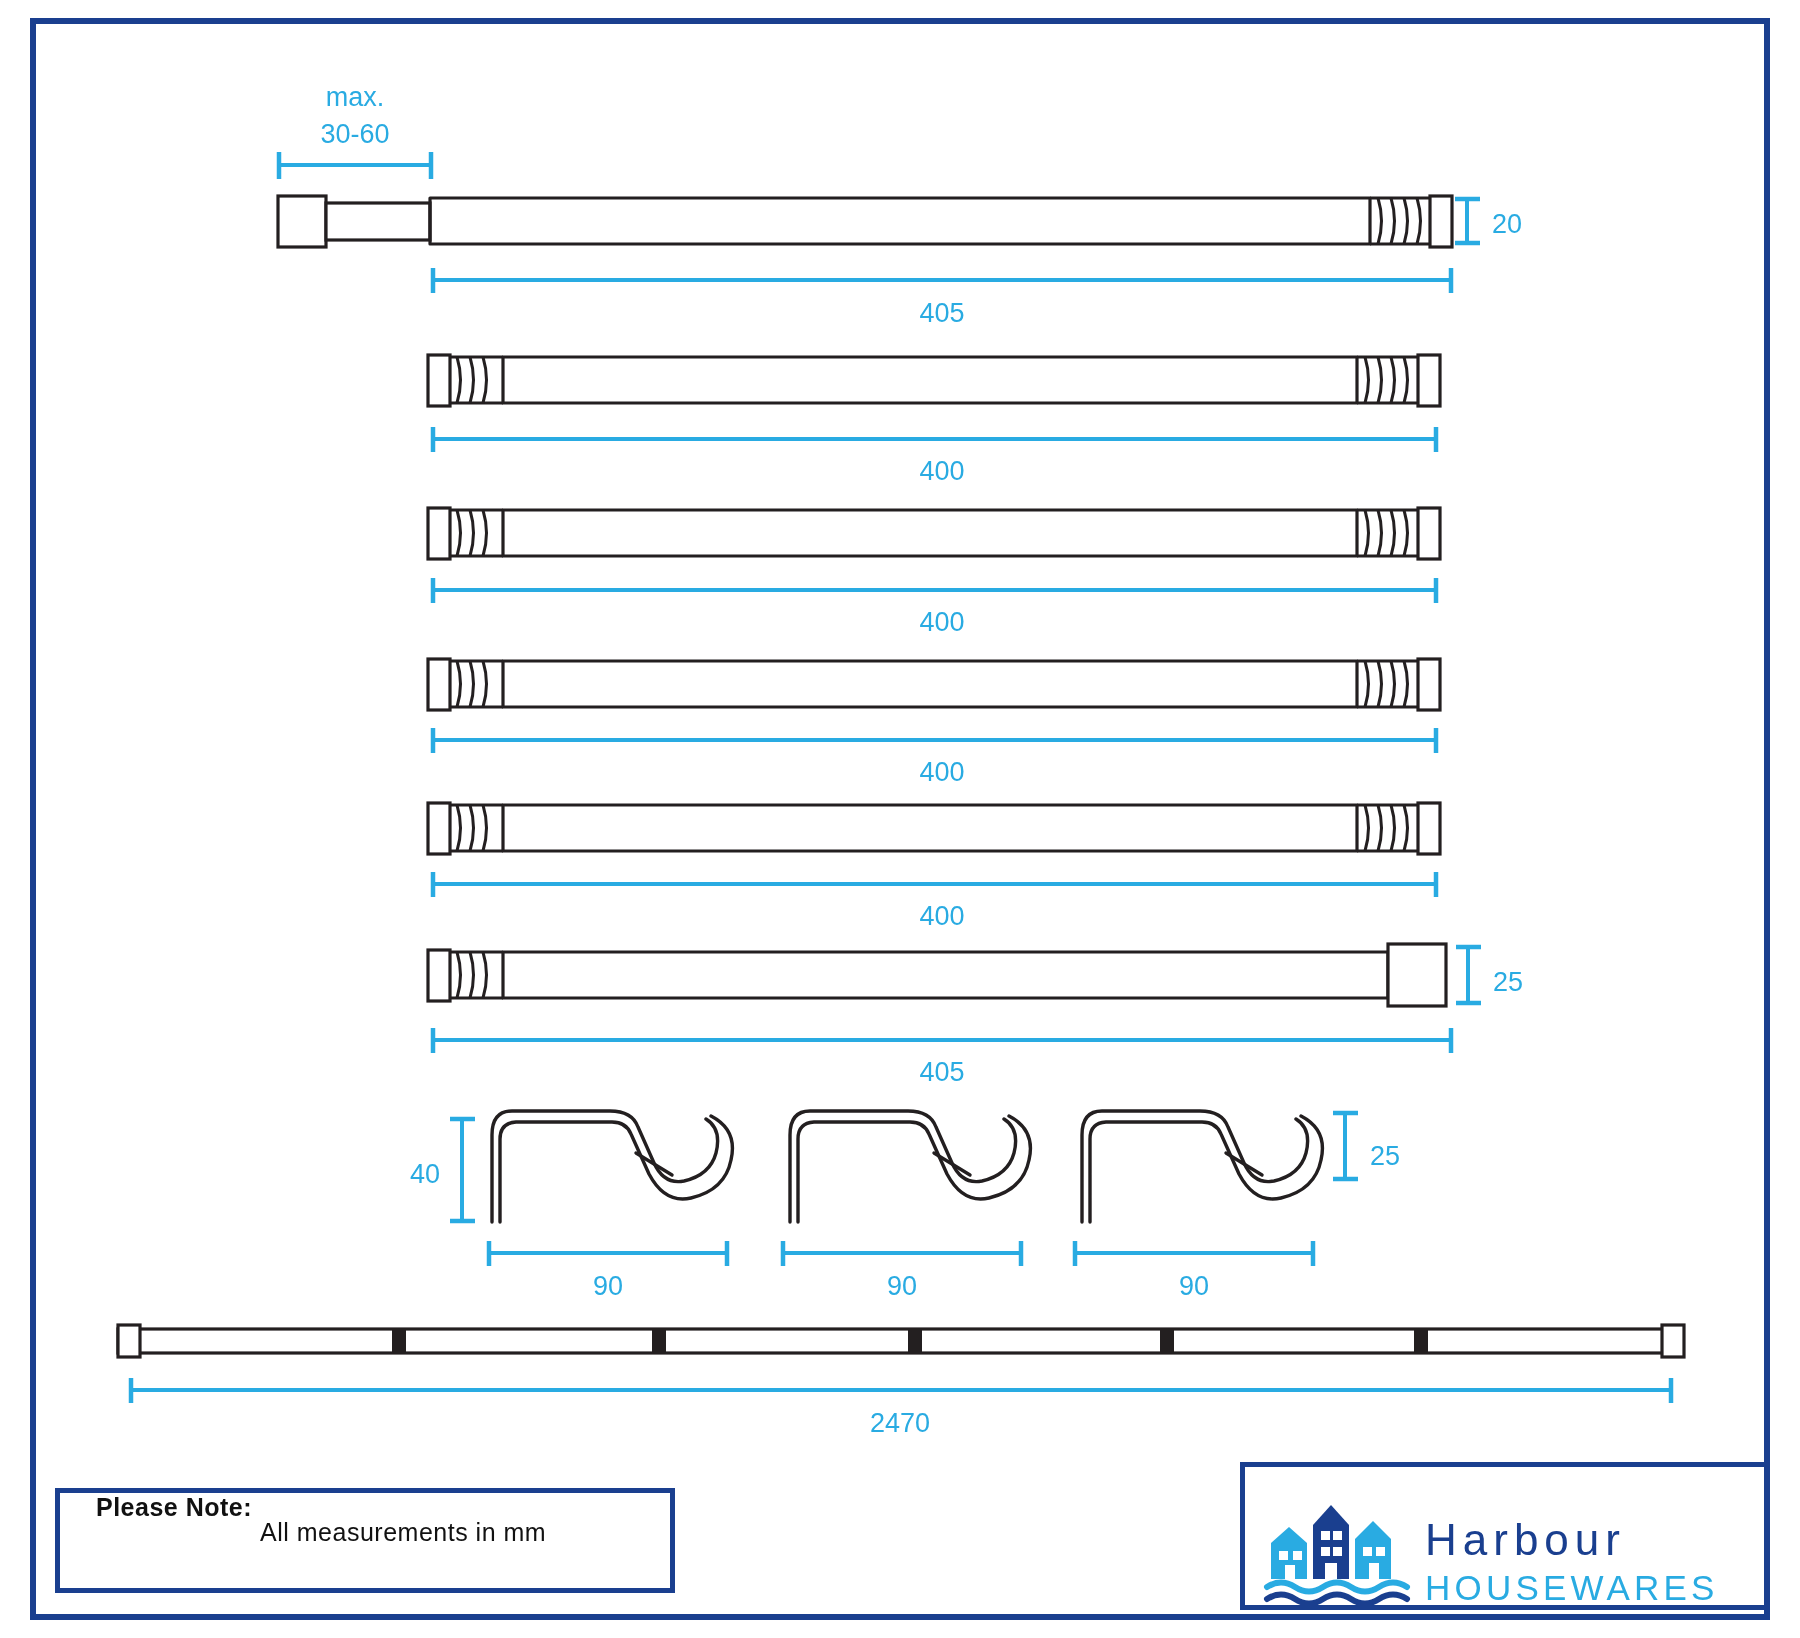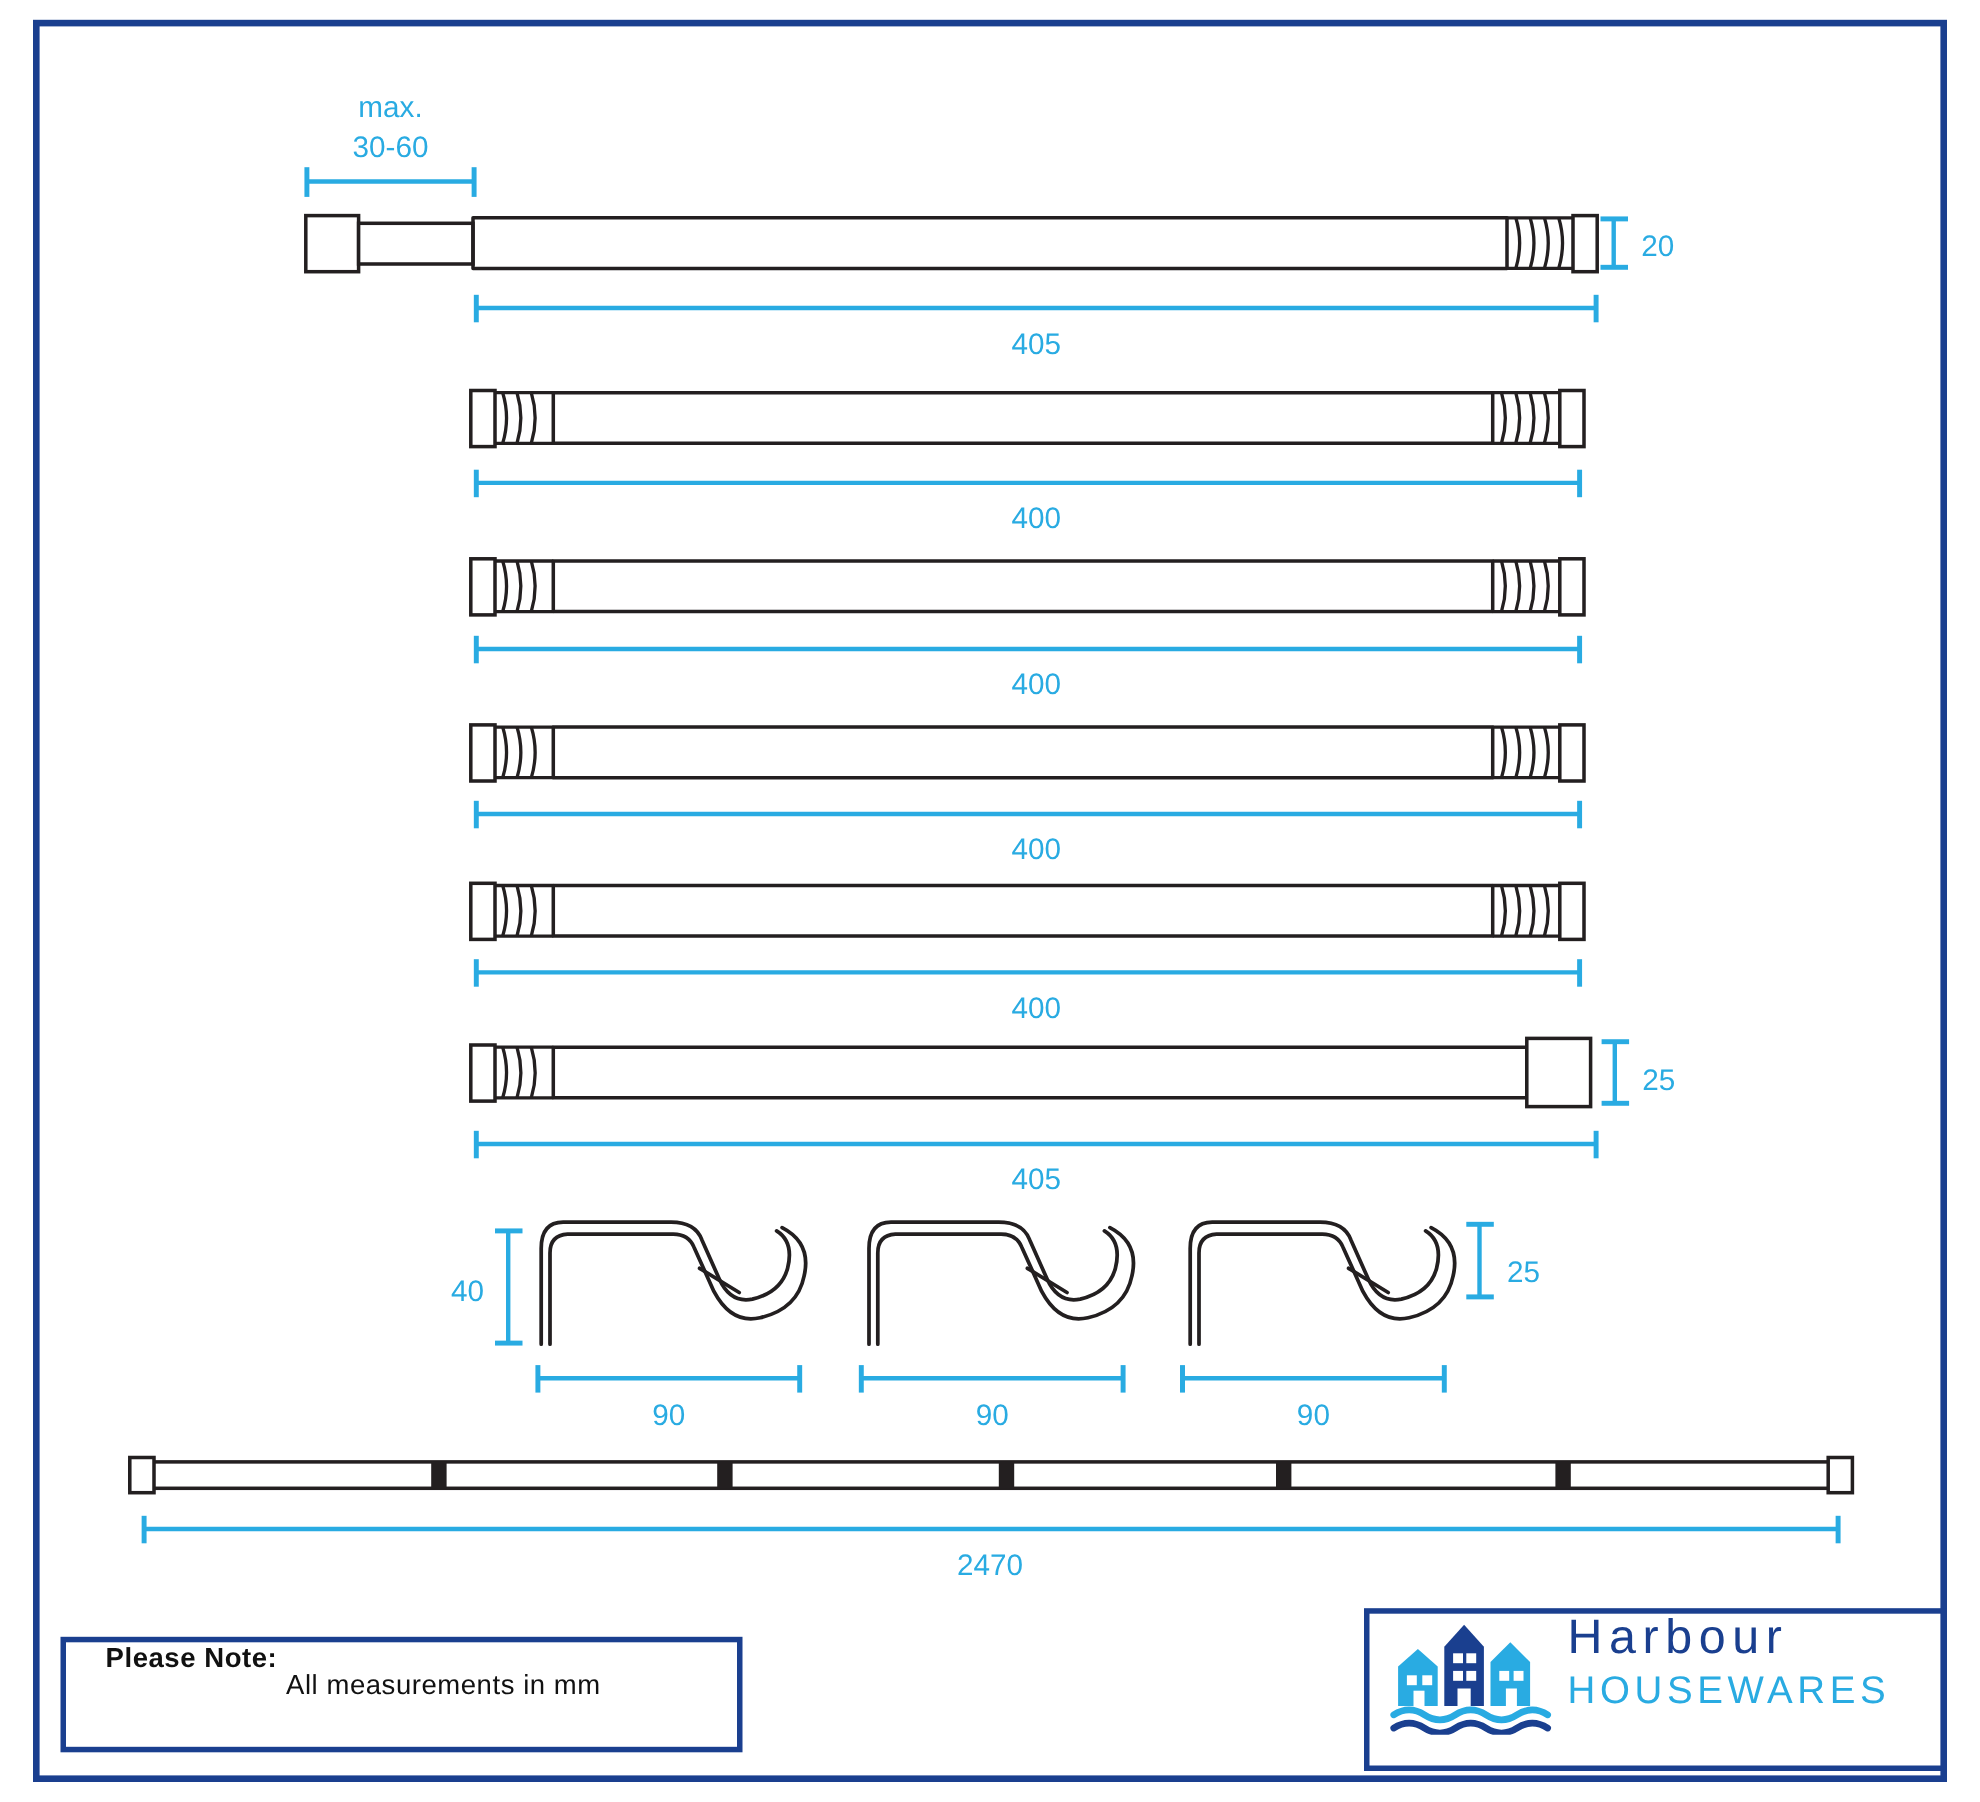--- a/index.html
+++ b/index.html
@@ -63,21 +63,21 @@
   }
   .logo-box {
     position: absolute;
     left: 1240px;
     top: 1462px;
     width: 530px;
     height: 148px;
     border: 5px solid #1a3f8f;
     box-sizing: border-box;
     display: flex;
-    align-items: flex-start;
+    align-items: flex-end;
     padding-left: 18px;
   }
   .logo-mark {
     width: 150px;
     height: 110px;
     flex: 0 0 auto;
   }
   .logo-words {
     margin-left: 12px;
     line-height: 1;

